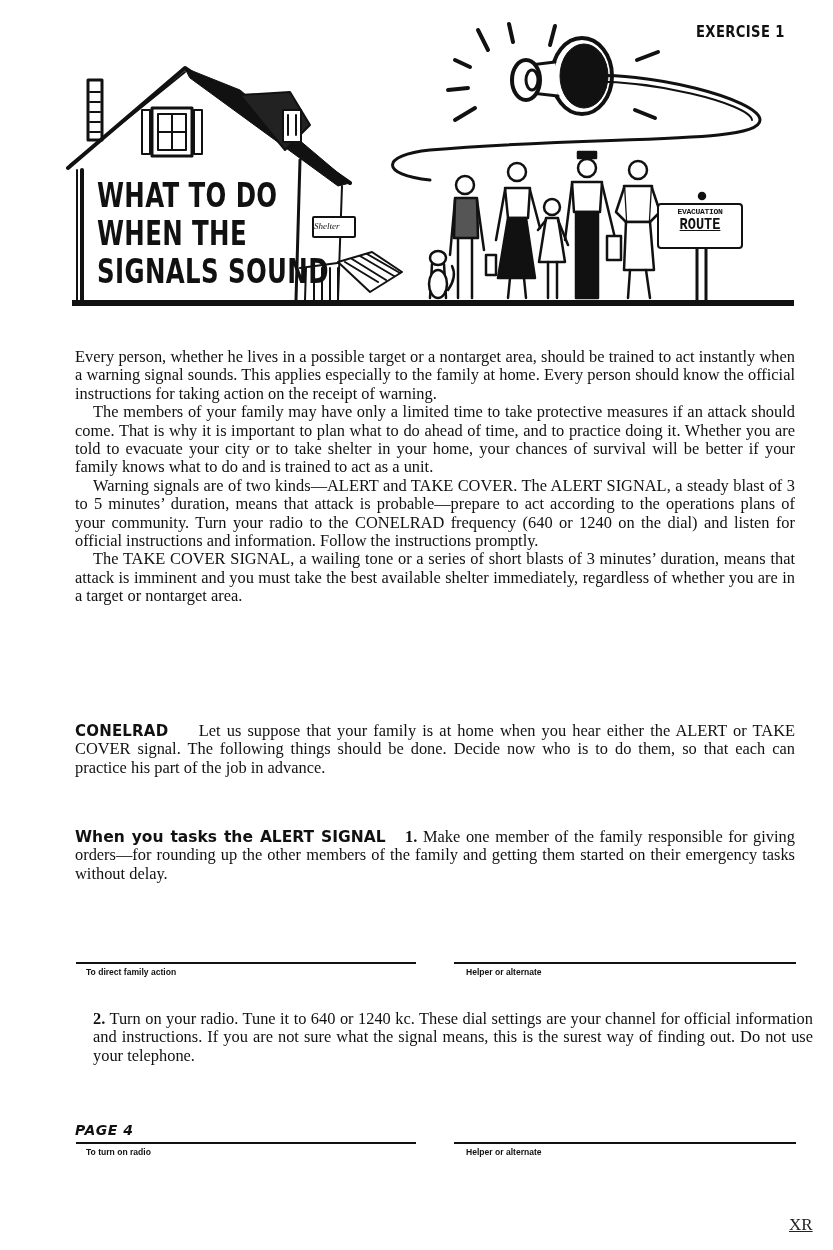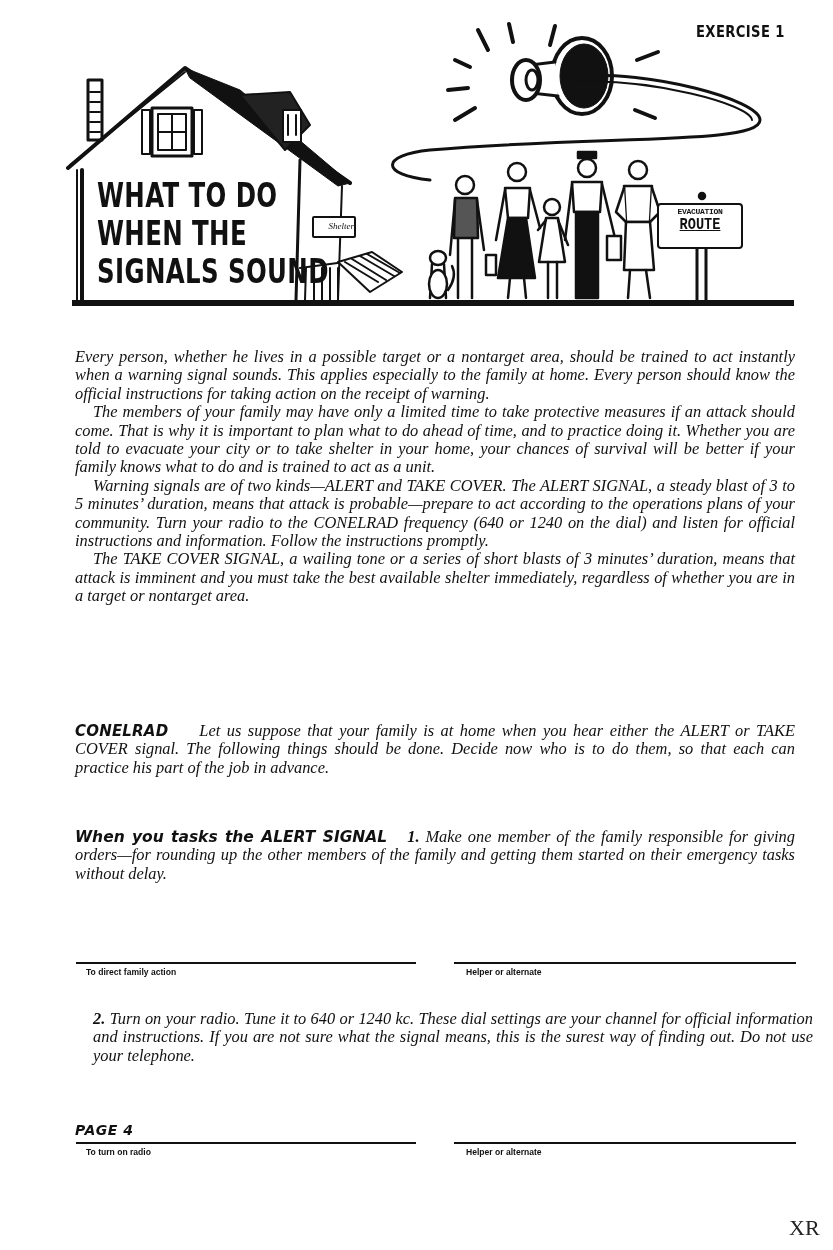--- a/index.html
+++ b/index.html
@@ -19,34 +19,34 @@
     font-family: "DejaVu Sans", sans-serif; font-weight: bold;
     font-size: 34px; line-height: 38px; letter-spacing: 0.5px;
     transform: scaleX(0.72); transform-origin: left top; white-space: nowrap;
   }
   .title-block div { display: block; }
 
   .shelter-sign {
     position: absolute; left: 312px; top: 216px; width: 40px; height: 18px;
     border: 2px solid #111; border-radius: 2px; background: #fff;
     font-family: "Liberation Serif", serif; font-size: 9px; font-style: italic;
-    text-align: right; line-height: 16px;
+    text-align: left; line-height: 16px;
   }
   .route-sign {
     position: absolute; left: 657px; top: 203px; width: 82px; height: 42px;
     border: 2.5px solid #111; border-radius: 4px; background: #fff;
     font-family: Liberation Mono, monospace; font-weight: bold; text-align: center;
   }
   .route-sign .small { font-size: 8px; line-height: 11px; letter-spacing: -0.3px; margin-top: 1px; }
   .route-sign .big { font-size: 16px; line-height: 17px; transform: scaleX(0.85); text-decoration: underline; }
 
   .body-text {
     position: absolute; left: 75px; width: 720px;
     font-family: "Liberation Serif", serif; font-size: 16.4px; line-height: 18.4px;
-    text-align: justify; color: #111; font-style: italic;
+    text-align: justify; color: #111;
   }
   .body-text p { margin: 0; }
   .indent { text-indent: 18px; }
 
   .proc-label {
     font-family: "DejaVu Sans", sans-serif; font-weight: bold; font-size: 15px;
     letter-spacing: 0.2px;
   }
   .alert-label {
     font-family: "DejaVu Sans", sans-serif; font-weight: bold; font-size: 15.5px;
@@ -58,21 +58,21 @@
     font-weight: bold; transform: scaleX(0.9); transform-origin: left top;
   }
 
   .page-num {
     position: absolute; left: 75px; top: 1122px;
     font-family: "DejaVu Sans", sans-serif; font-weight: bold; font-style: italic;
     font-size: 14px; letter-spacing: 0.5px;
   }
   .watermark {
     position: absolute; left: 789px; top: 1215px;
-    font-family: "Liberation Serif", serif; font-size: 22px; color: #222;
+    font-family: "Liberation Serif", serif; font-size: 17px; color: #222; text-decoration: underline;
   }
 </style>
 </head>
 <body>
 
 <div class="page">
 
   <div class="exercise">EXERCISE 1</div>
 
   <svg class="illustration" viewBox="60 0 740 320" width="740" height="320">

